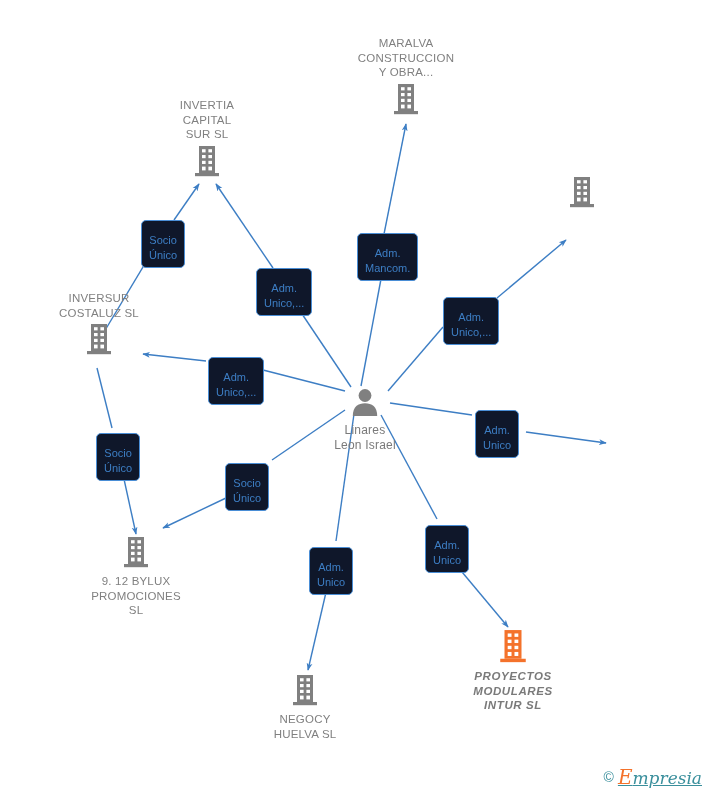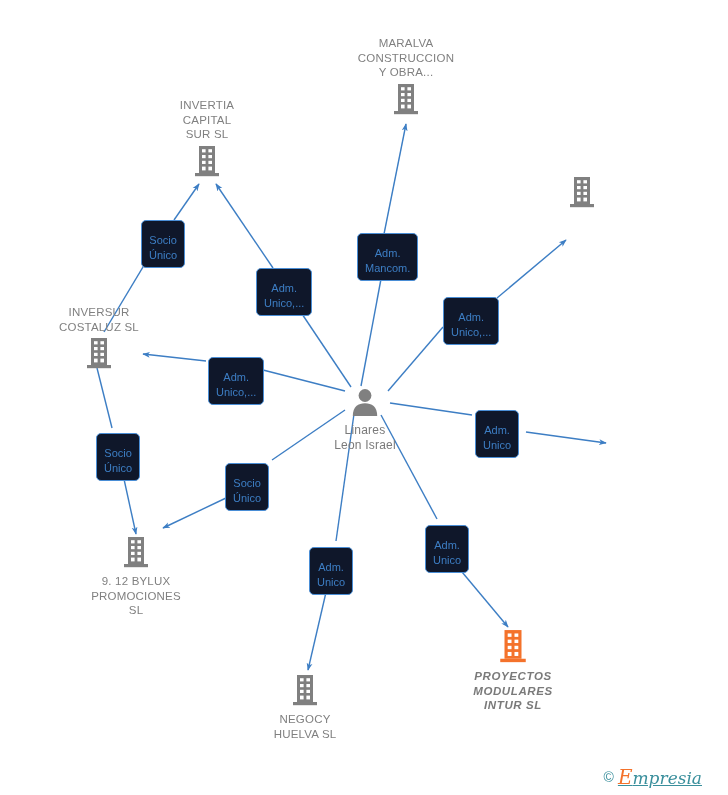--- a/index.html
+++ b/index.html
@@ -197,21 +197,21 @@
           <rect x="14.4" y="10" width="3.6" height="3.2"></rect>
           <rect x="8" y="15.8" width="3.6" height="3.2"></rect>
           <rect x="14.4" y="15.8" width="3.6" height="3.2"></rect>
           <rect x="8" y="21.6" width="3.6" height="3.8"></rect>
           <rect x="14.4" y="21.6" width="3.6" height="3.8"></rect>
         </g>
       </svg>
     </span>
   </div>
 
-  <div class="node top-label" style="left:99px; top:291px;margin-top:14px;">
+  <div class="node top-label" style="left:99px; top:291px;">
     <span class="label">INVERSUR
 COSTALUZ  SL</span>
     <span class="glyph">
       <svg width="26" height="32" viewBox="0 0 26 32" xmlns="http://www.w3.org/2000/svg">
         <rect x="5" y="1" width="16" height="27" fill="#808080"></rect>
         <rect x="1" y="28" width="24" height="3.2" fill="#808080"></rect>
         <g fill="#ffffff">
           <rect x="8" y="4.2" width="3.6" height="3.2"></rect>
           <rect x="14.4" y="4.2" width="3.6" height="3.2"></rect>
           <rect x="8" y="10" width="3.6" height="3.2"></rect>

